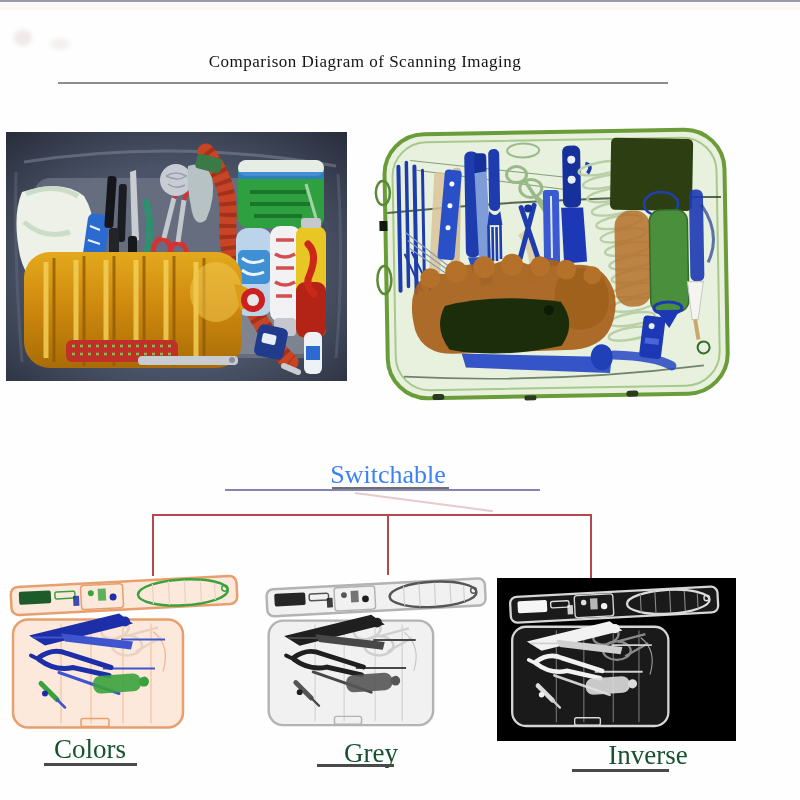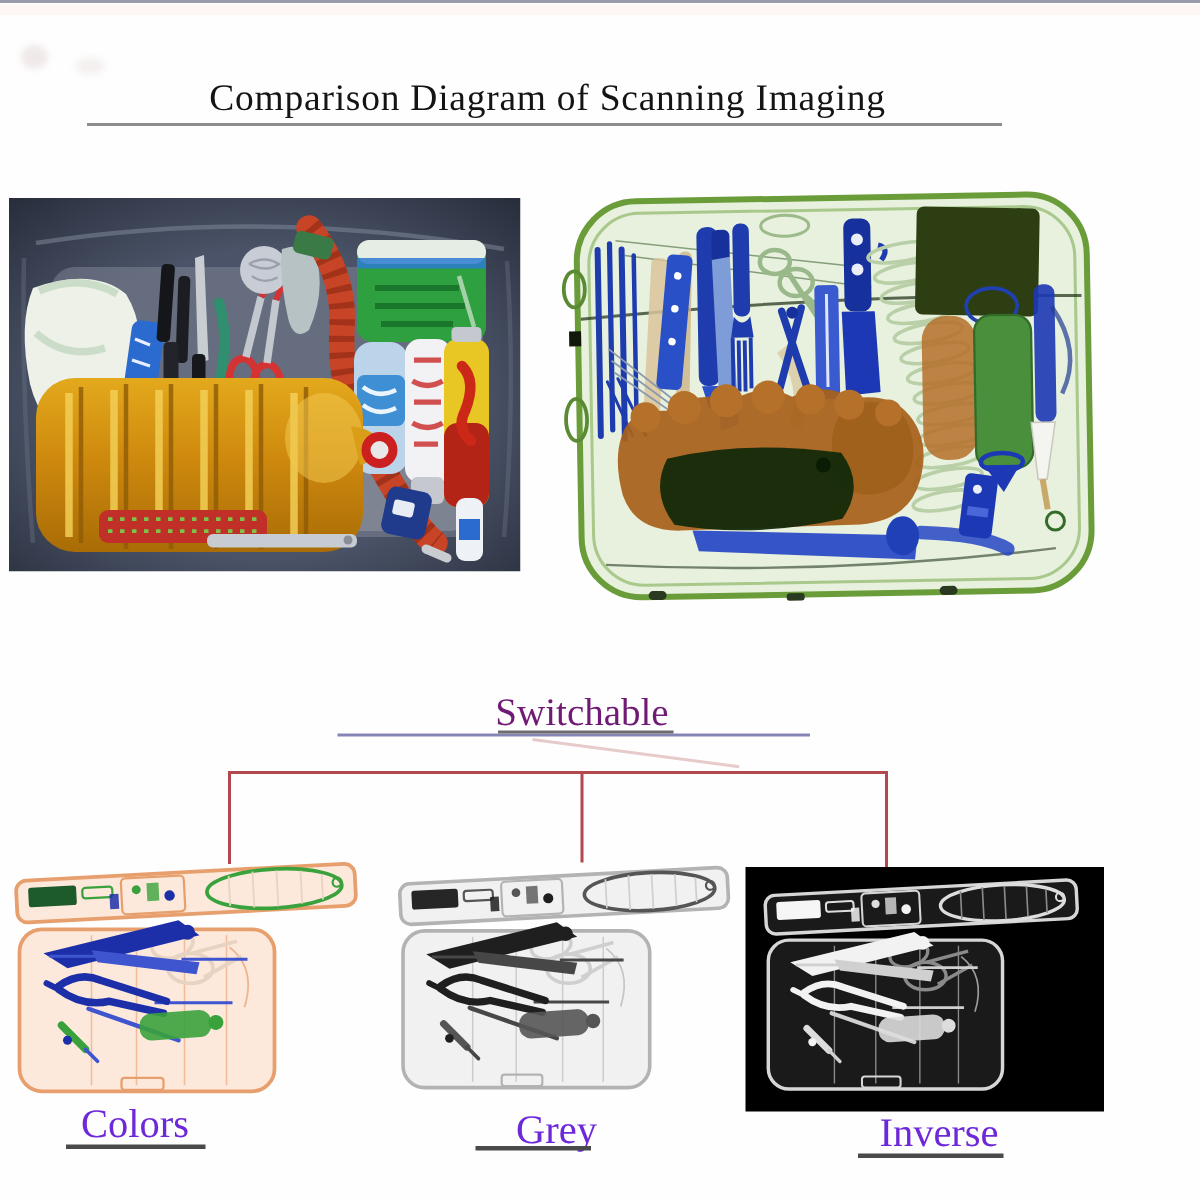--- a/index.html
+++ b/index.html
@@ -5,40 +5,40 @@
   html,body{margin:0;padding:0;background:#ffffff;}
   .stage{position:relative;width:800px;height:800px;background:#fefefe;overflow:hidden;
          font-family:"Liberation Serif", serif;}
   .abs{position:absolute;}
   .top-border{left:0;top:0;width:800px;height:2px;background:#9a9aab;}
   .top-tint{left:0;top:3px;width:800px;height:7px;background:rgba(255,226,224,0.28);}
   .smudge{border-radius:50%;filter:blur(2px);}
   .smudge1{left:14px;top:30px;width:18px;height:16px;background:rgba(190,160,160,0.22);}
   .smudge2{left:50px;top:38px;width:20px;height:12px;background:rgba(190,170,170,0.16);}
 
-  .title{left:70px;top:52px;width:590px;text-align:center;font-size:25px;color:#141414;
+  .title{left:70px;top:52px;width:590px;text-align:center;font-size:17px;color:#141414;
          letter-spacing:0.5px;}
   .title-underline{left:58px;top:82px;width:610px;height:2px;background:#8d8d8d;}
 
-  .switchable{left:238px;top:460px;width:300px;text-align:center;font-size:26px;color:#701a75;}
+  .switchable{left:238px;top:460px;width:300px;text-align:center;font-size:26px;color:#3b82f6;}
   .sw-underline-blue{left:225px;top:489px;width:315px;height:2px;background:#8585b5;}
   .sw-underline-dark{left:332px;top:487px;width:117px;height:2px;background:#6e6e6e;}
   .sw-diagonal{left:355px;top:492px;width:139px;height:2px;background:rgba(197,125,125,0.40);
                transform:rotate(7.5deg);transform-origin:left center;}
 
   .tree{background:#b2494f;}
   .tree-h{left:152px;top:514px;width:440px;height:2px;}
   .tree-v-left{left:152px;top:514px;width:2px;height:62px;}
   .tree-v-mid{left:387px;top:514px;width:2px;height:61px;}
   .tree-v-right{left:590px;top:514px;width:2px;height:64px;}
 
-  .mode-label{font-size:27px;color:#6d28d9;text-align:center;}
+  .mode-label{font-size:27px;color:#14532d;text-align:center;}
   .label-colors{left:28px;top:734px;width:124px;}
   .label-grey{left:314px;top:738px;width:114px;}
-  .label-inverse{left:564px;top:740px;width:124px;}
+  .label-inverse{left:586px;top:740px;width:124px;}
   .ul-colors{left:44px;top:763px;width:93px;height:3px;background:#4a4a4a;}
   .ul-grey{left:317px;top:764px;width:77px;height:3px;background:#4a4a4a;}
   .ul-inverse{left:572px;top:769px;width:97px;height:3px;background:#4a4a4a;}
 
   .inverse-bg{left:497px;top:578px;width:239px;height:163px;background:#000000;}
 
   
   .p-colors{--caseStroke:#e79f6d;--caseFill:rgba(247,185,140,0.30);--tool:#1d2fa8;--tool2:#3f55d0;
             --green:#3aa23c;--greenDark:#1d5c2a;--faint:#e8d2c2;}
   .p-grey{--caseStroke:#b3b3b3;--caseFill:rgba(0,0,0,0.05);--tool:#1f1f1f;--tool2:#474747;

